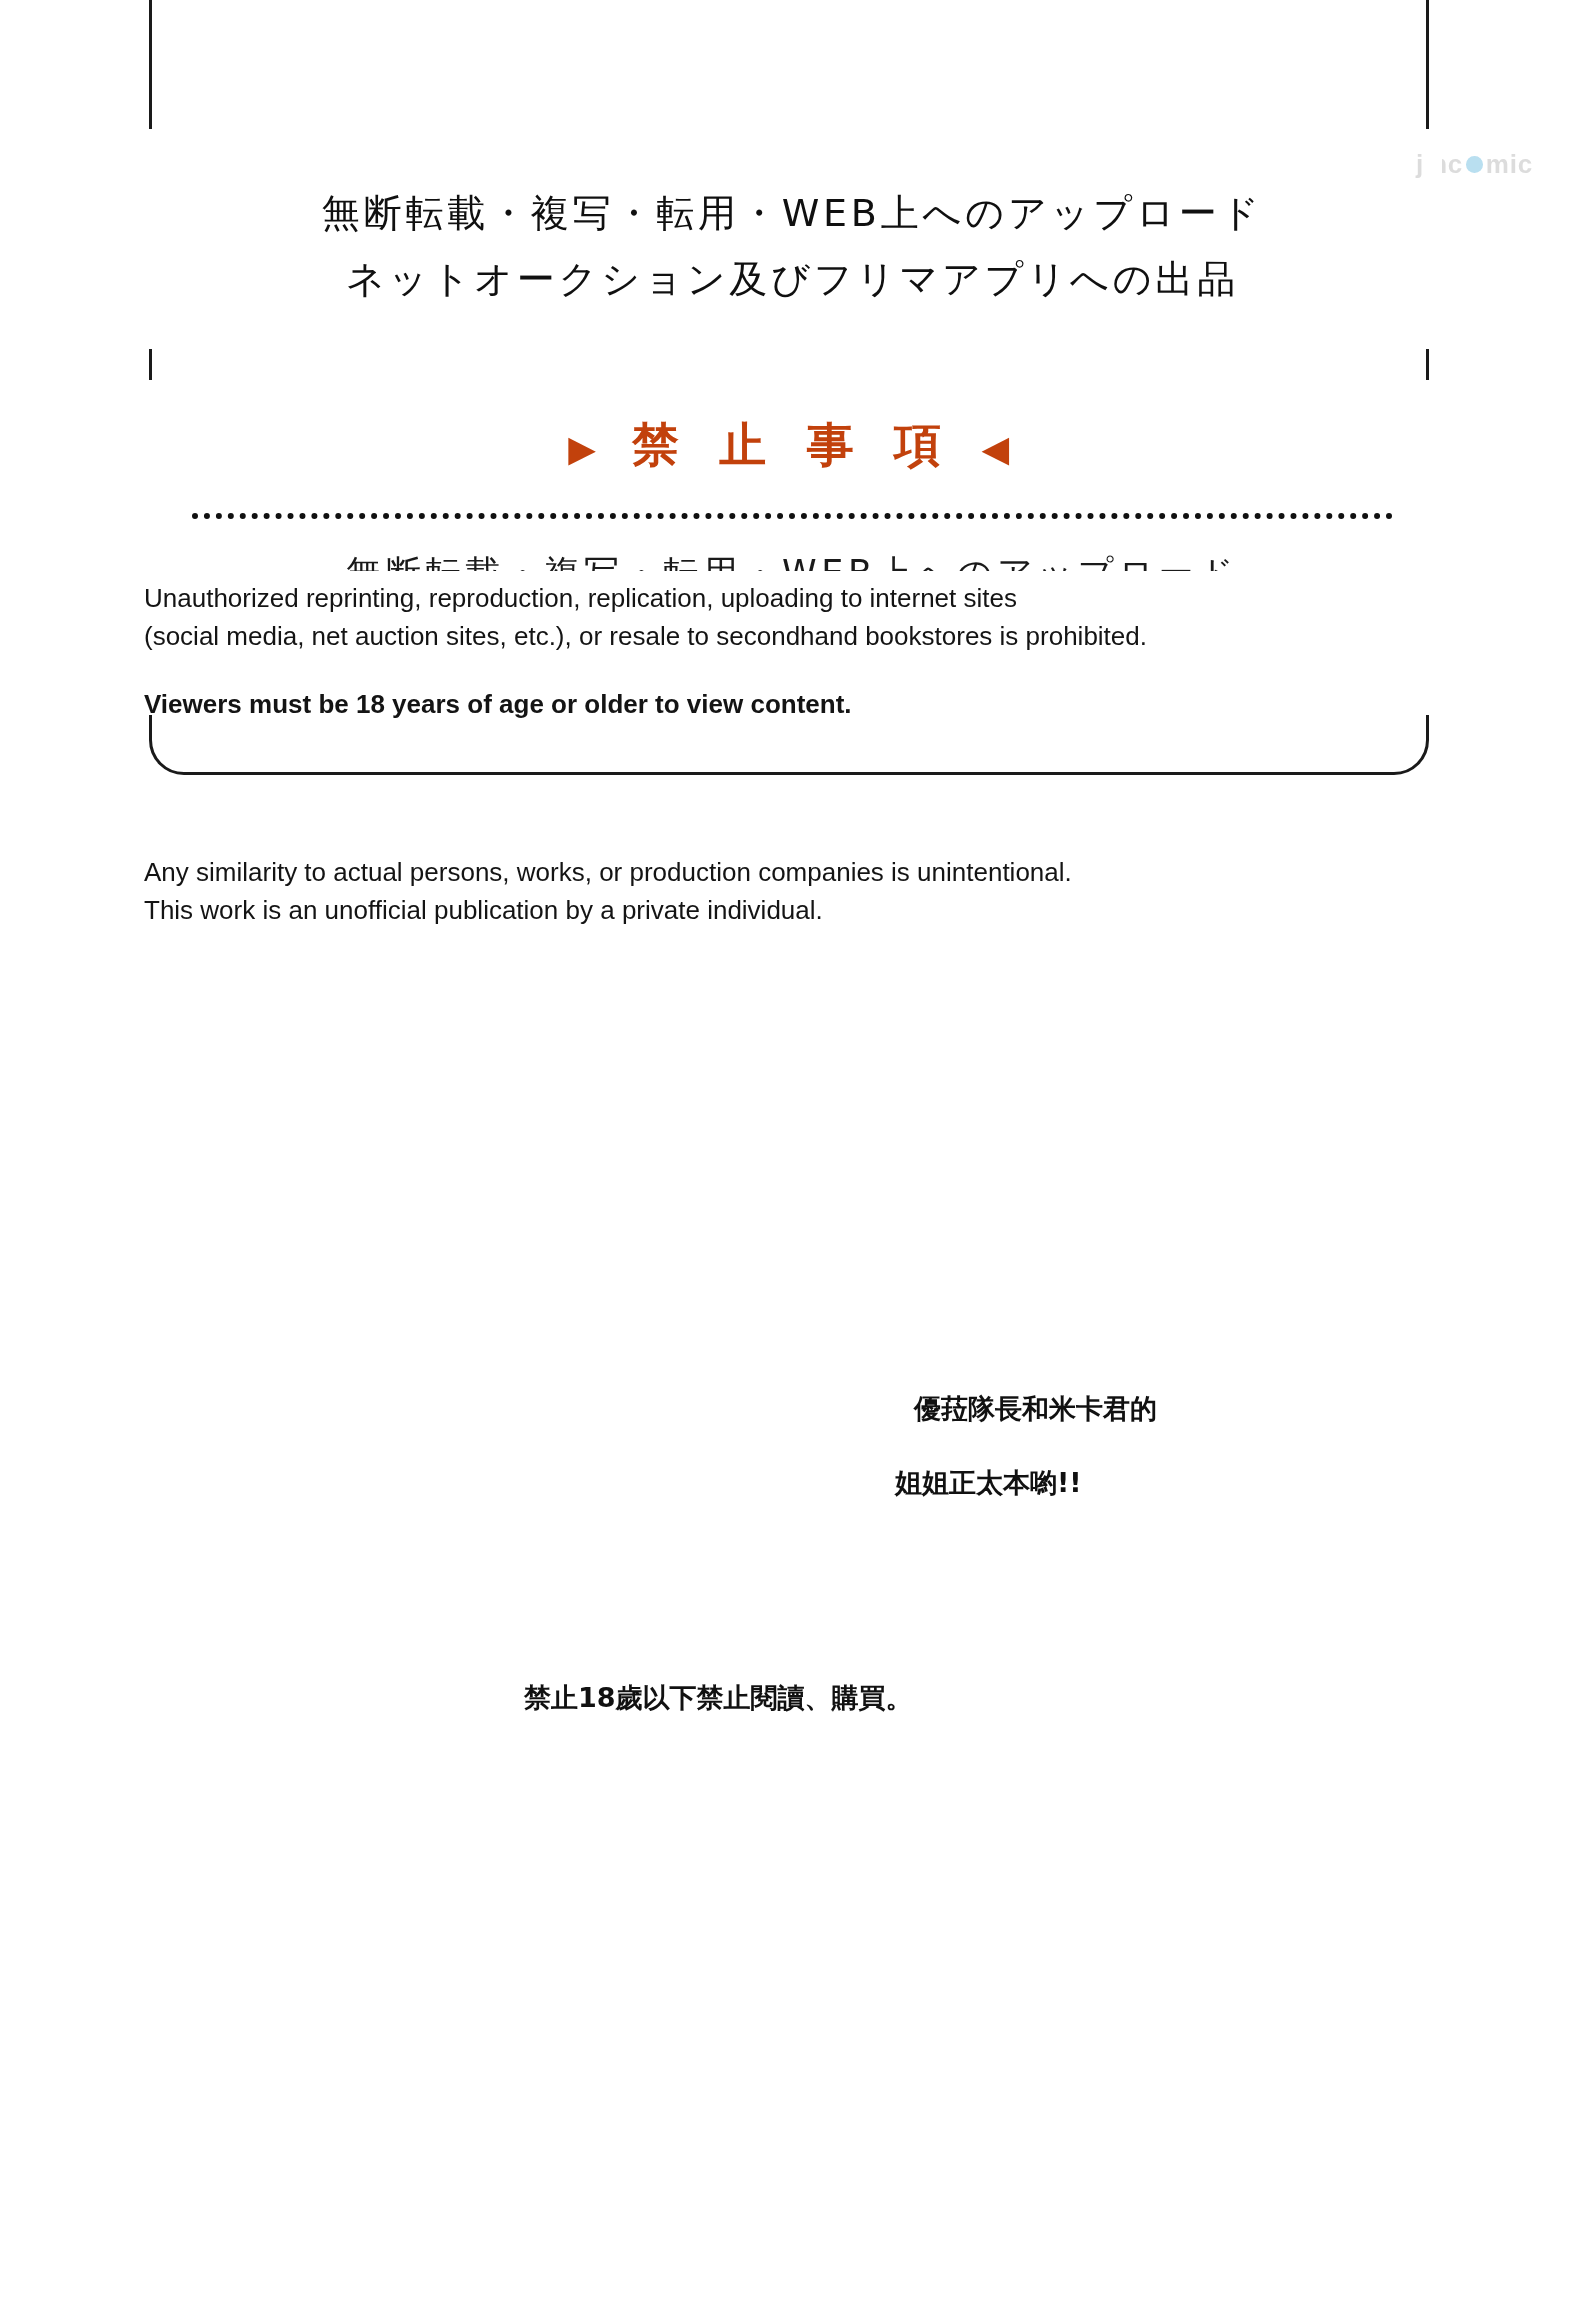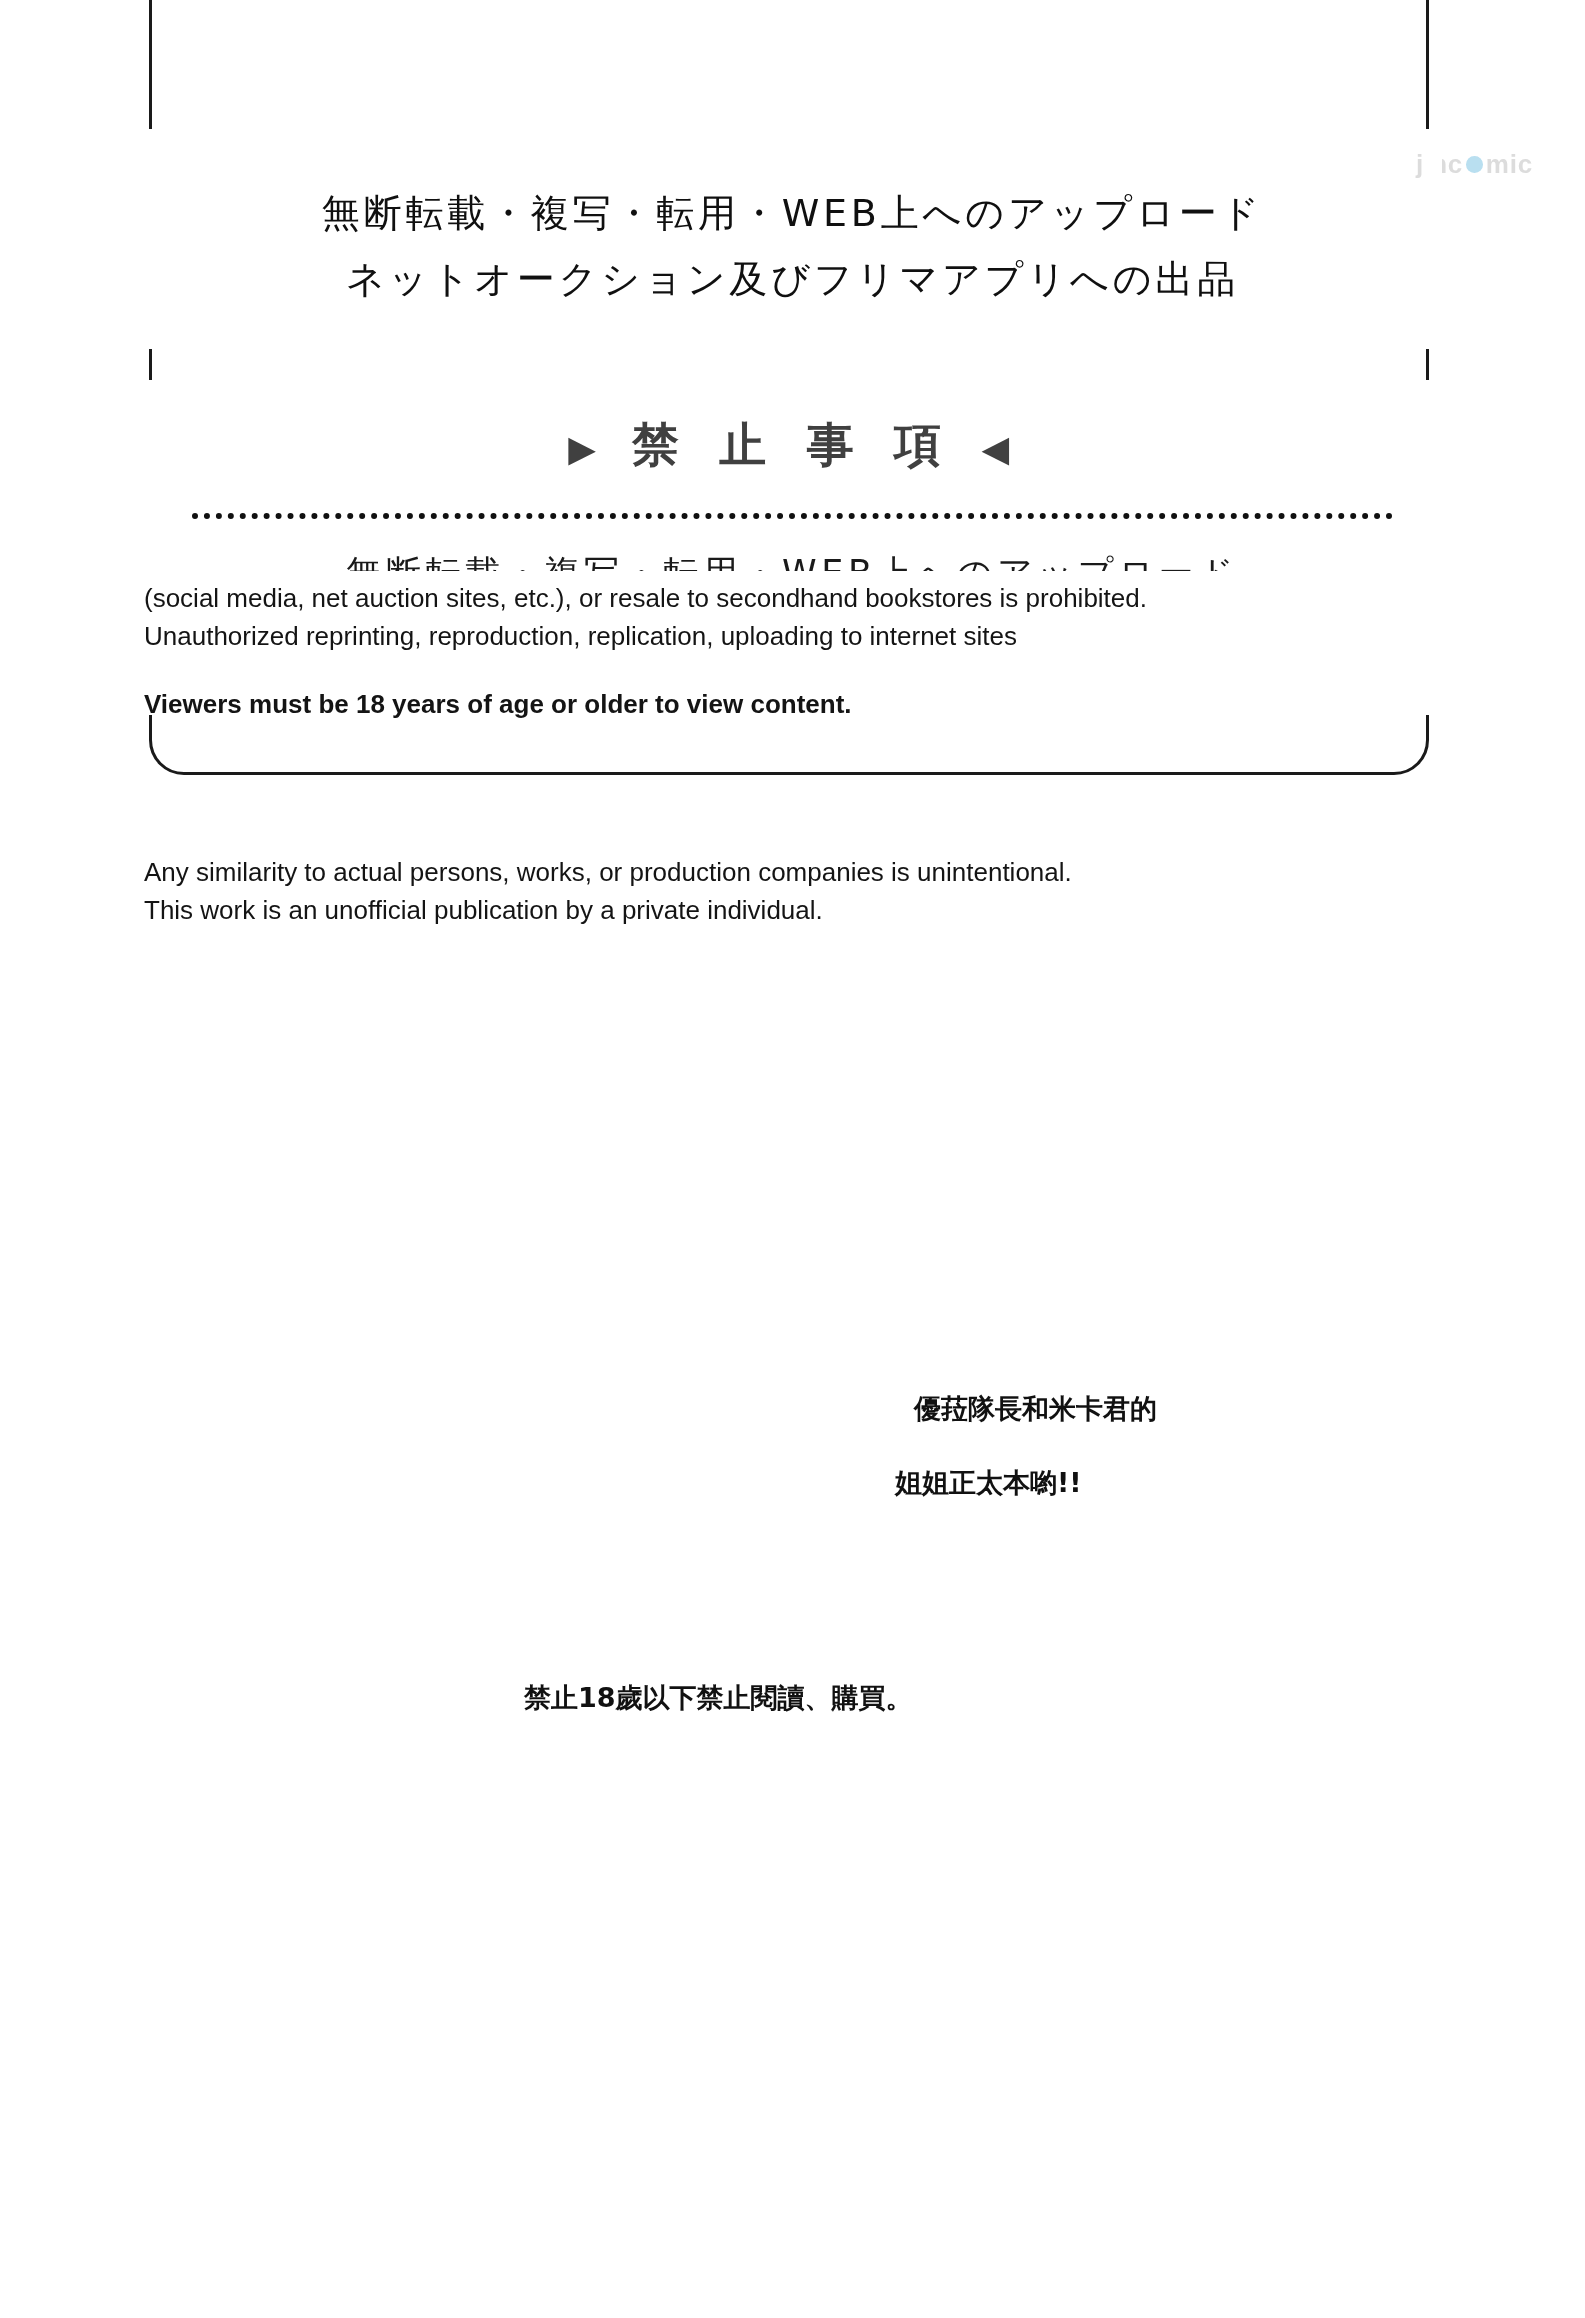--- a/index.html
+++ b/index.html
@@ -79,21 +79,21 @@
 
   .jp-title {
     position: absolute;
     width: 100%;
     top: 414px;
     text-align: center;
     font-family: "DejaVu Sans", sans-serif;
     font-size: 47px;
     font-weight: bold;
     letter-spacing: 12px;
-    color: #404040;
+    color: #c2410c;
     white-space: nowrap;
   }
   .jp-title .arrow { font-size: 36px; letter-spacing: 7.6px; }
 
   .dotted-rule {
     position: absolute;
     left: 192px;
     top: 513px;
     width: 1201px;
     border-top: 6.8px dotted #111111;
@@ -175,22 +175,22 @@
     <span>禁 止 事 項</span>
     <span class="arrow">◀</span>
   </div>
 
   <div class="dotted-rule"></div>
 
   <div class="jp-ghost">無断転載・複写・転用・WEB上へのアップロード</div>
   <div class="ghost-cover"></div>
 
   <div class="en-block en-reprint">
+    <div>Unauthorized reprinting, reproduction, replication, uploading to internet sites</div>
     <div>(social media, net auction sites, etc.), or resale to secondhand bookstores is prohibited.</div>
-    <div>Unauthorized reprinting, reproduction, replication, uploading to internet sites</div>
   </div>
 
   <div class="en-block en-age">Viewers must be 18 years of age or older to view content.</div>
 
   <div class="en-block en-disclaimer">
     <div>Any similarity to actual persons, works, or production companies is unintentional.</div>
     <div>This work is an unofficial publication by a private individual.</div>
   </div>
 
   <div class="zh-note zh-note-1">優菈隊長和米卡君的</div>

